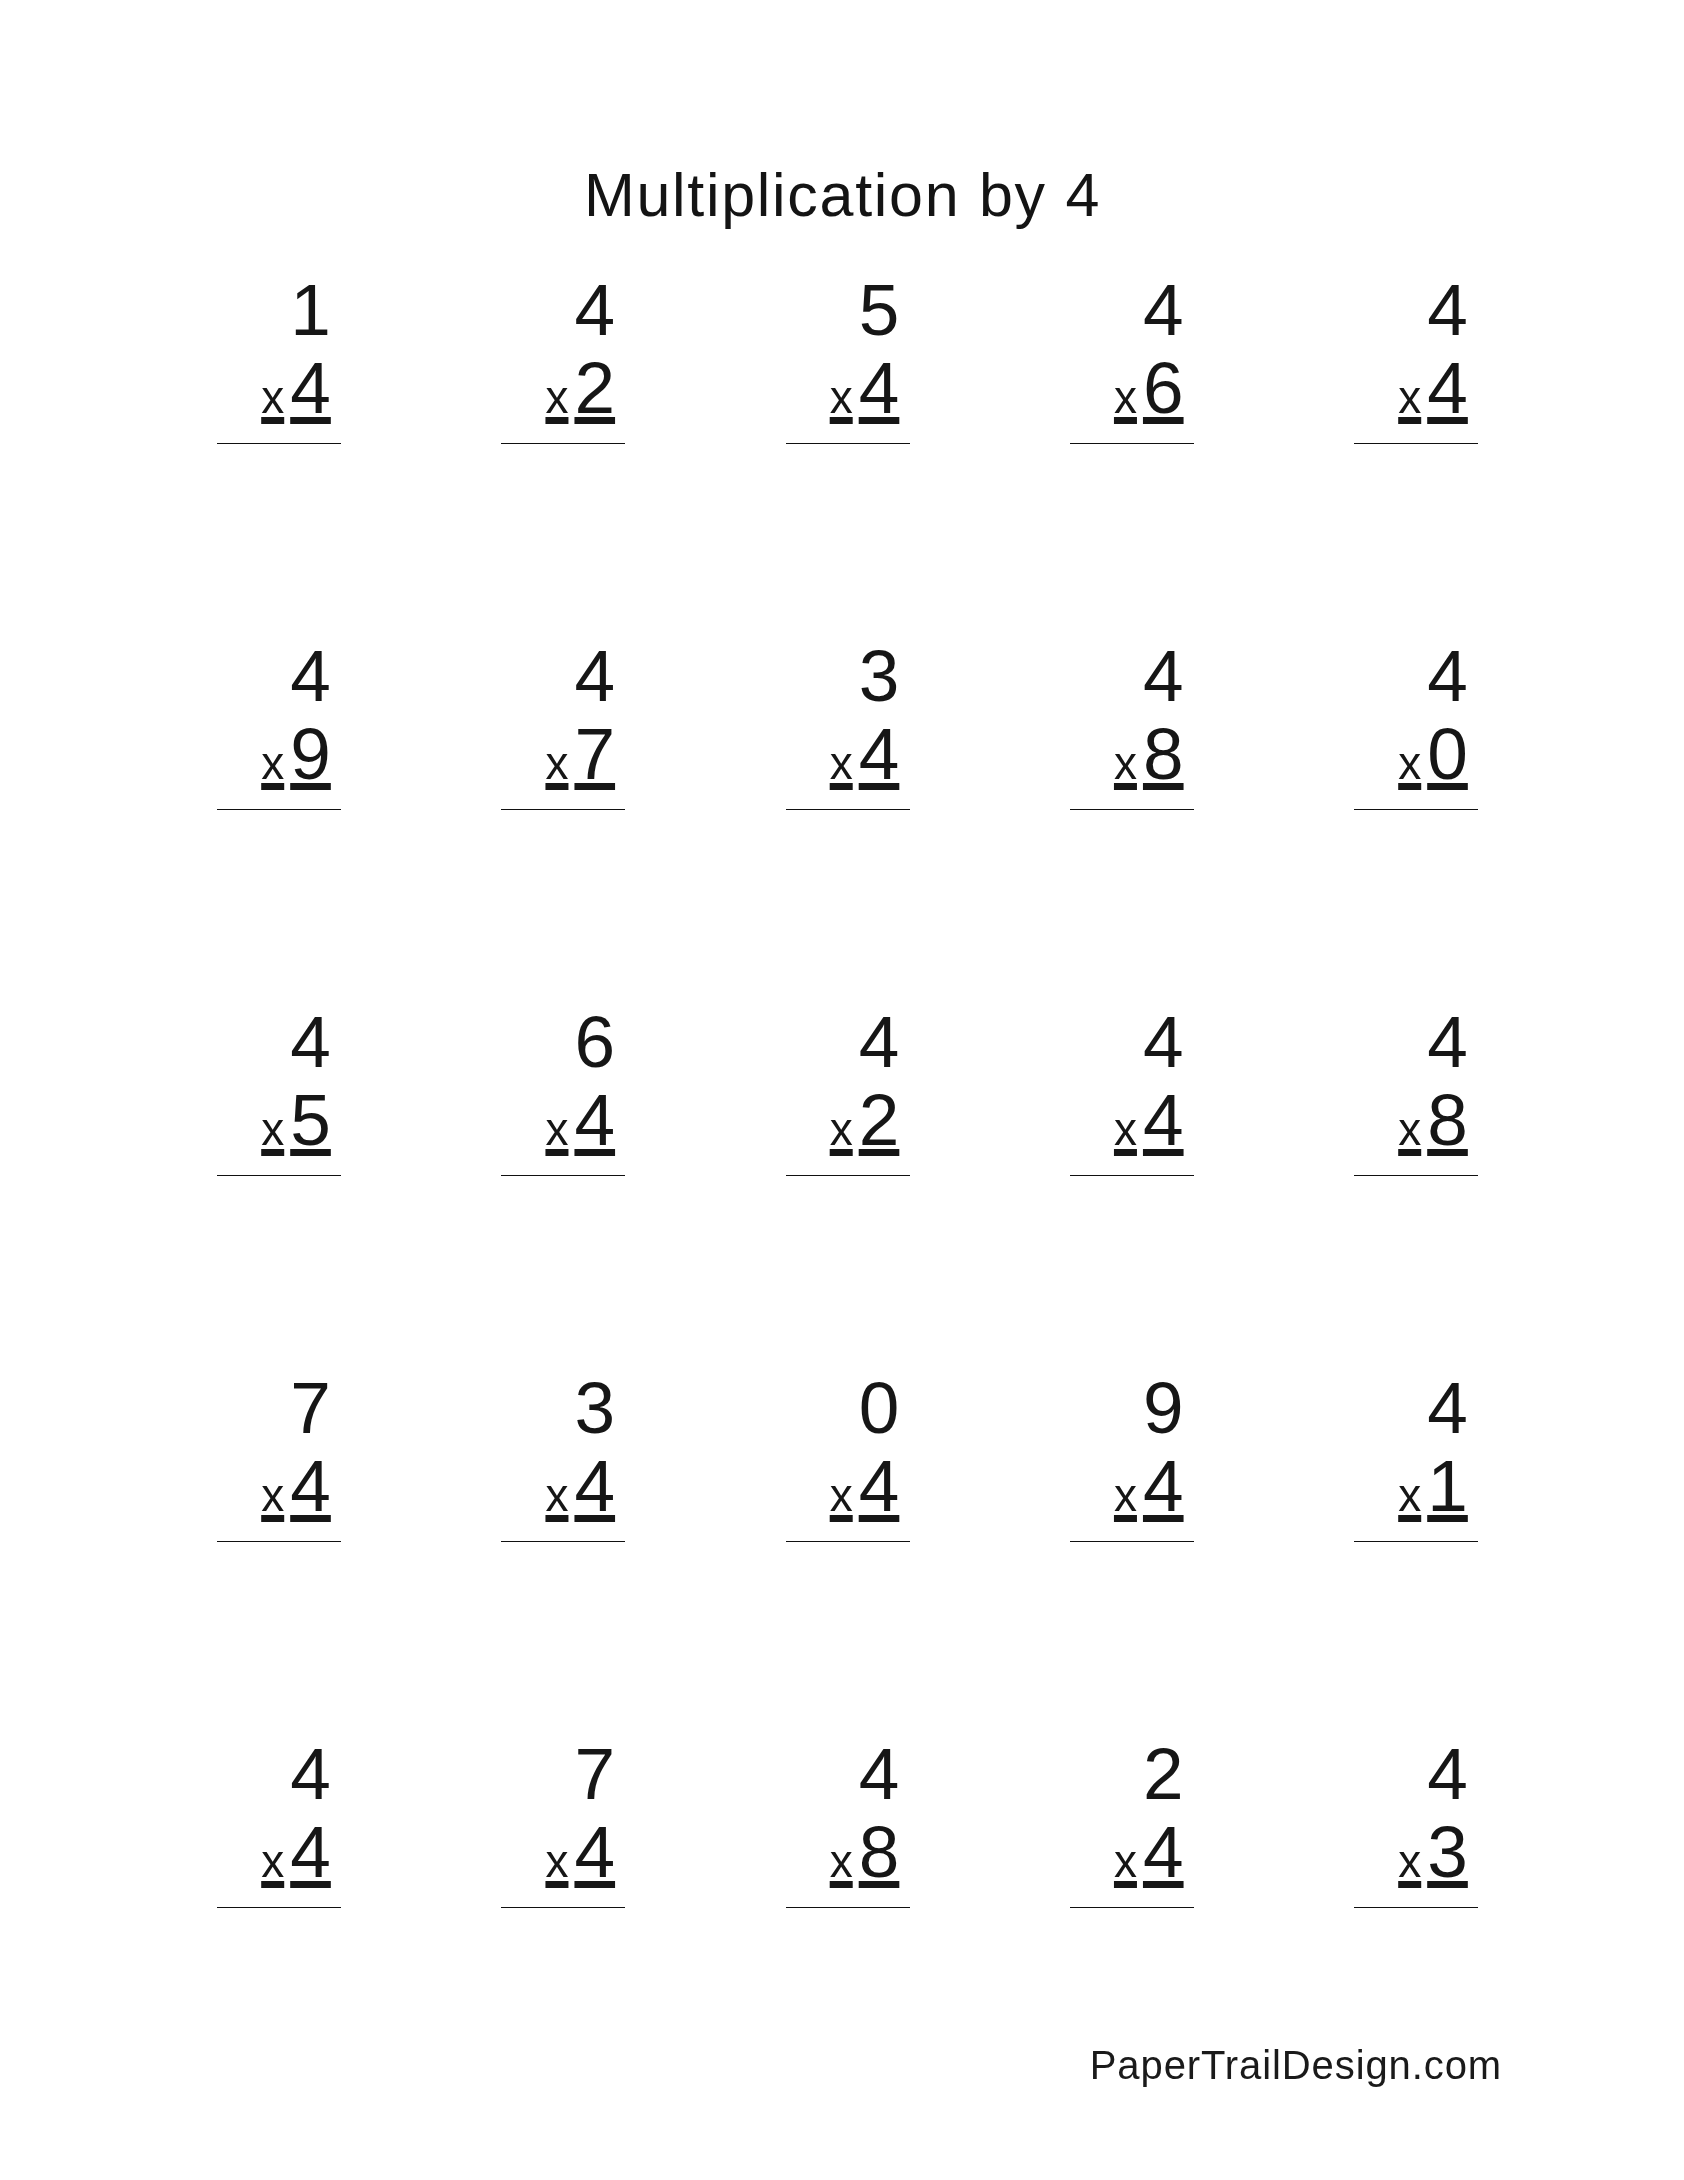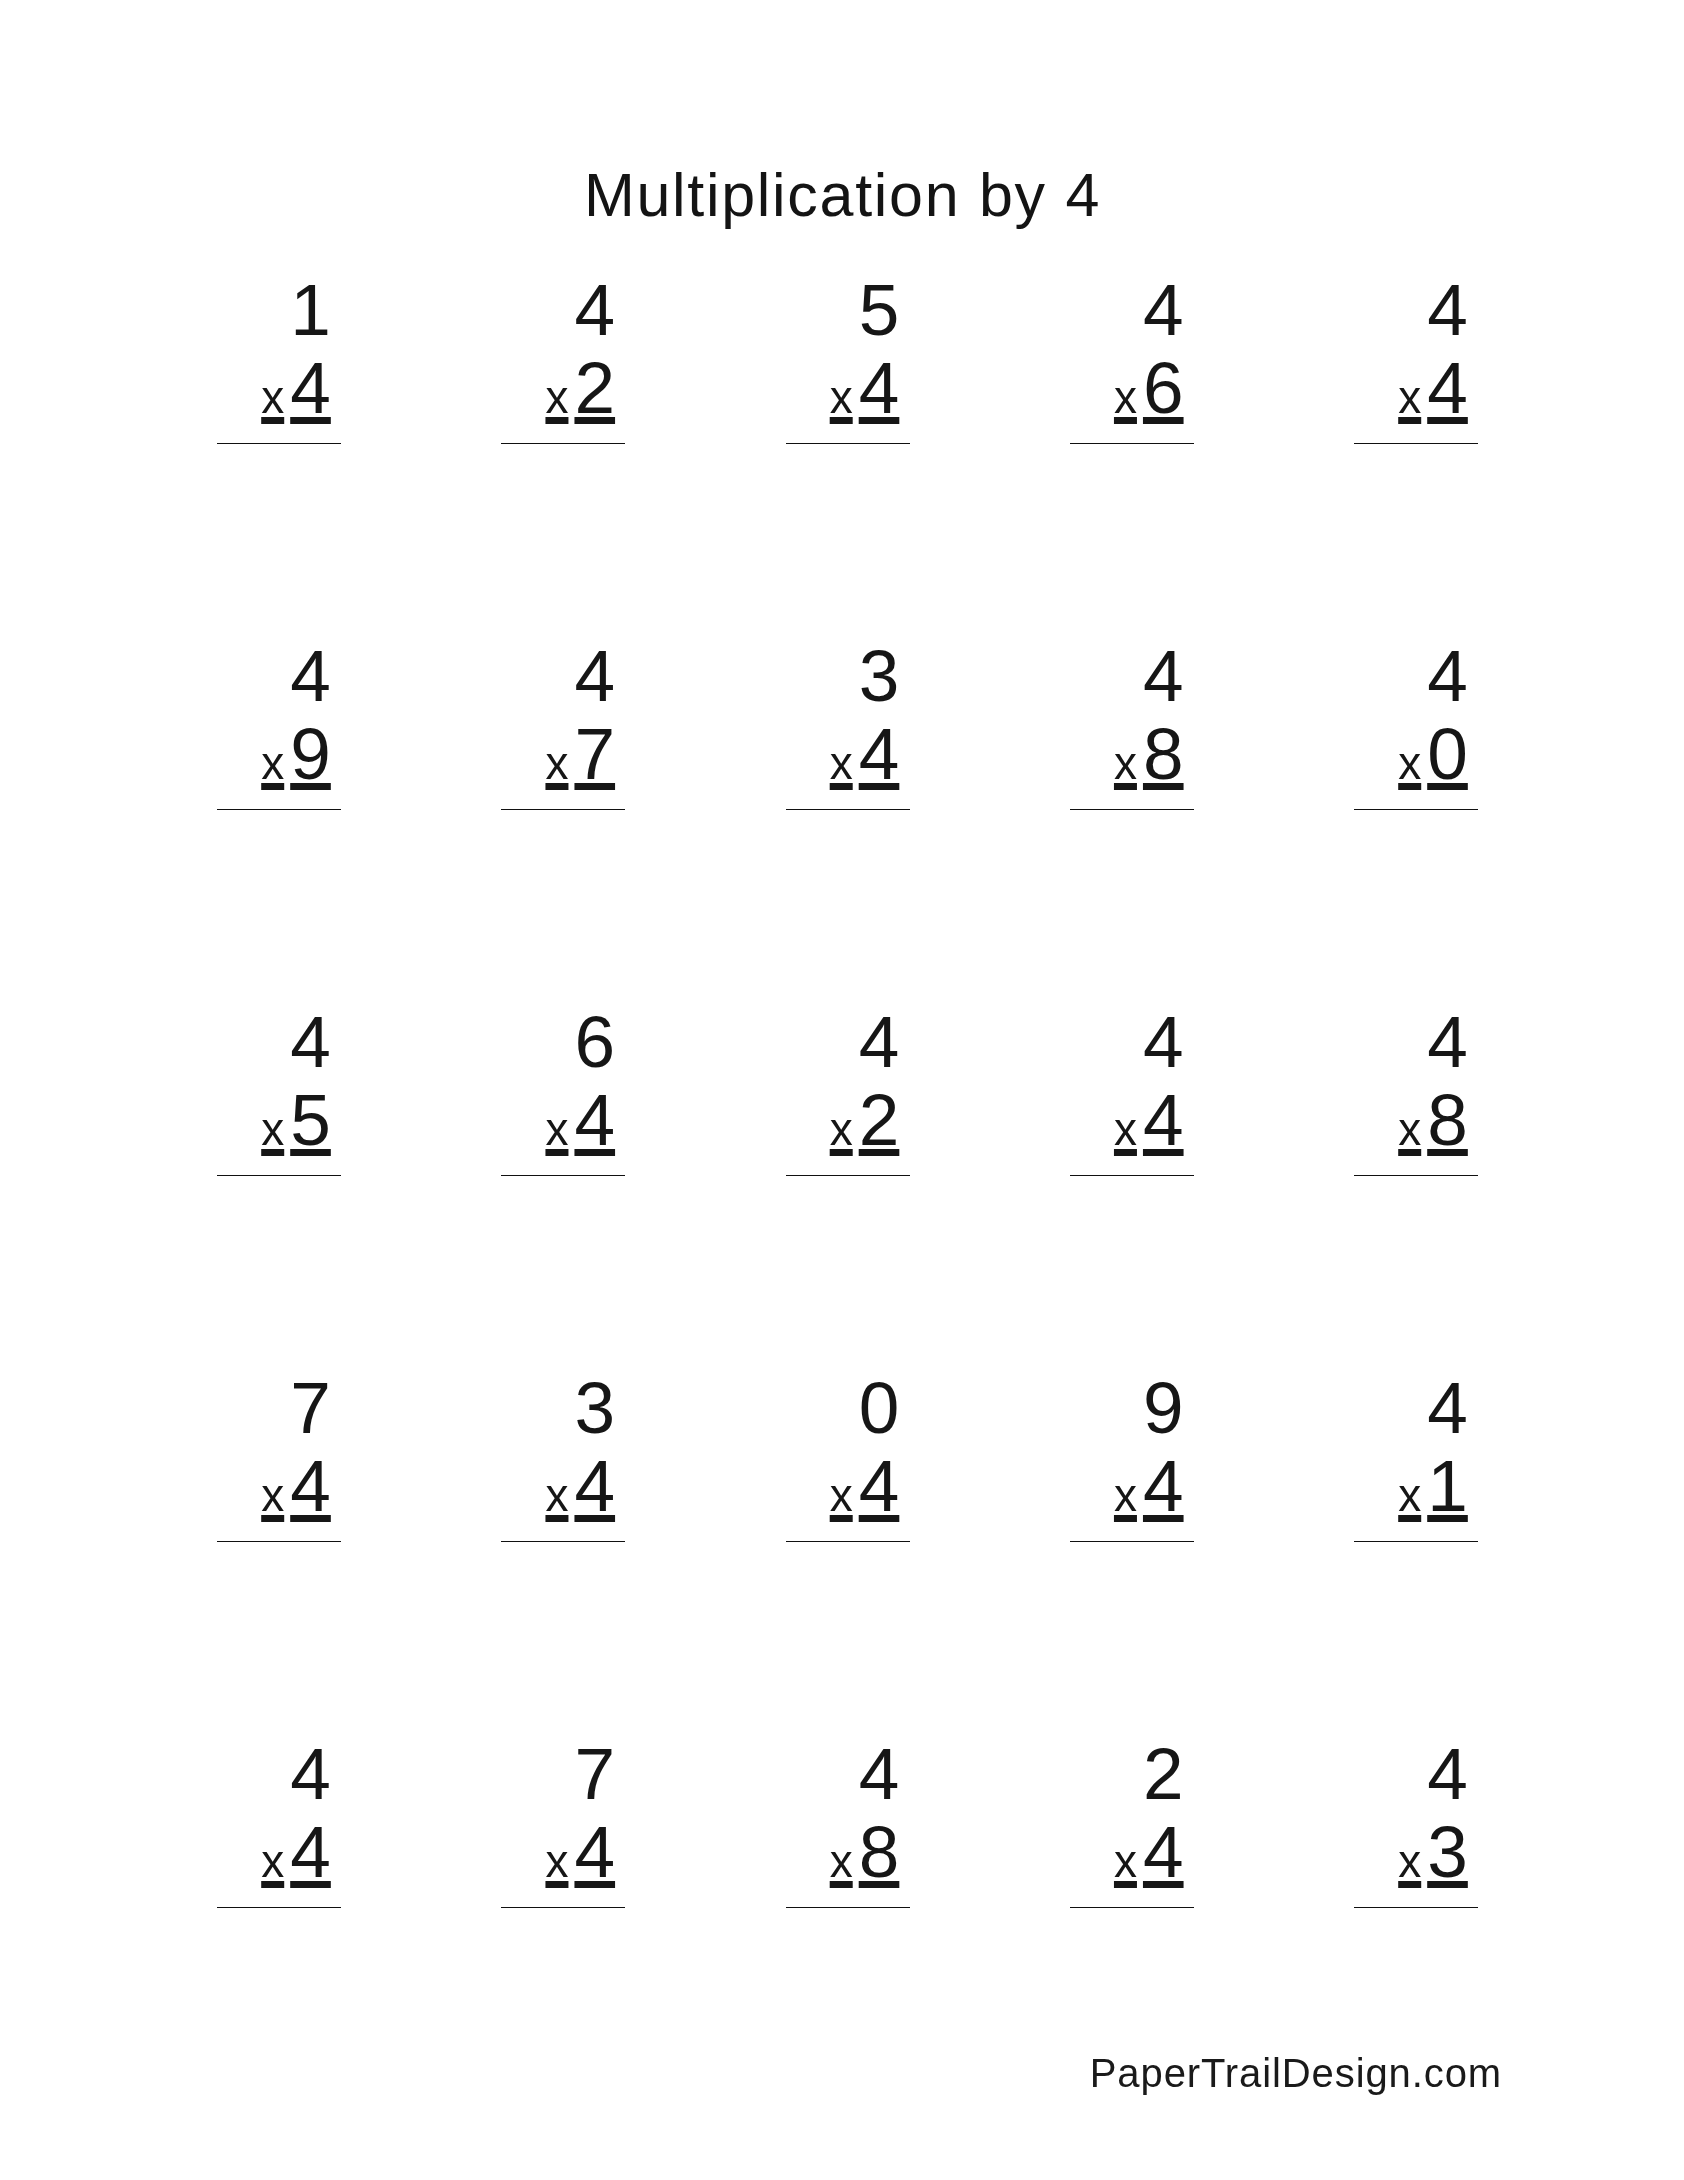--- a/index.html
+++ b/index.html
@@ -69,21 +69,20 @@
     margin-top: 6.8px;
     width: 100%;
   }
   .footer-site {
     position: absolute;
     top: 2043px;
     right: 183px;
     font-size: 40px;
     letter-spacing: 0.9px;
     color: #1a1a1a;
-    margin-top: 8px;
   }
 </style>
 </head>
 <body>
 
 <h1 class="title">Multiplication by 4</h1>
 
 <div class="grid">
     <div class="prob-row">
   <div class="problem">

